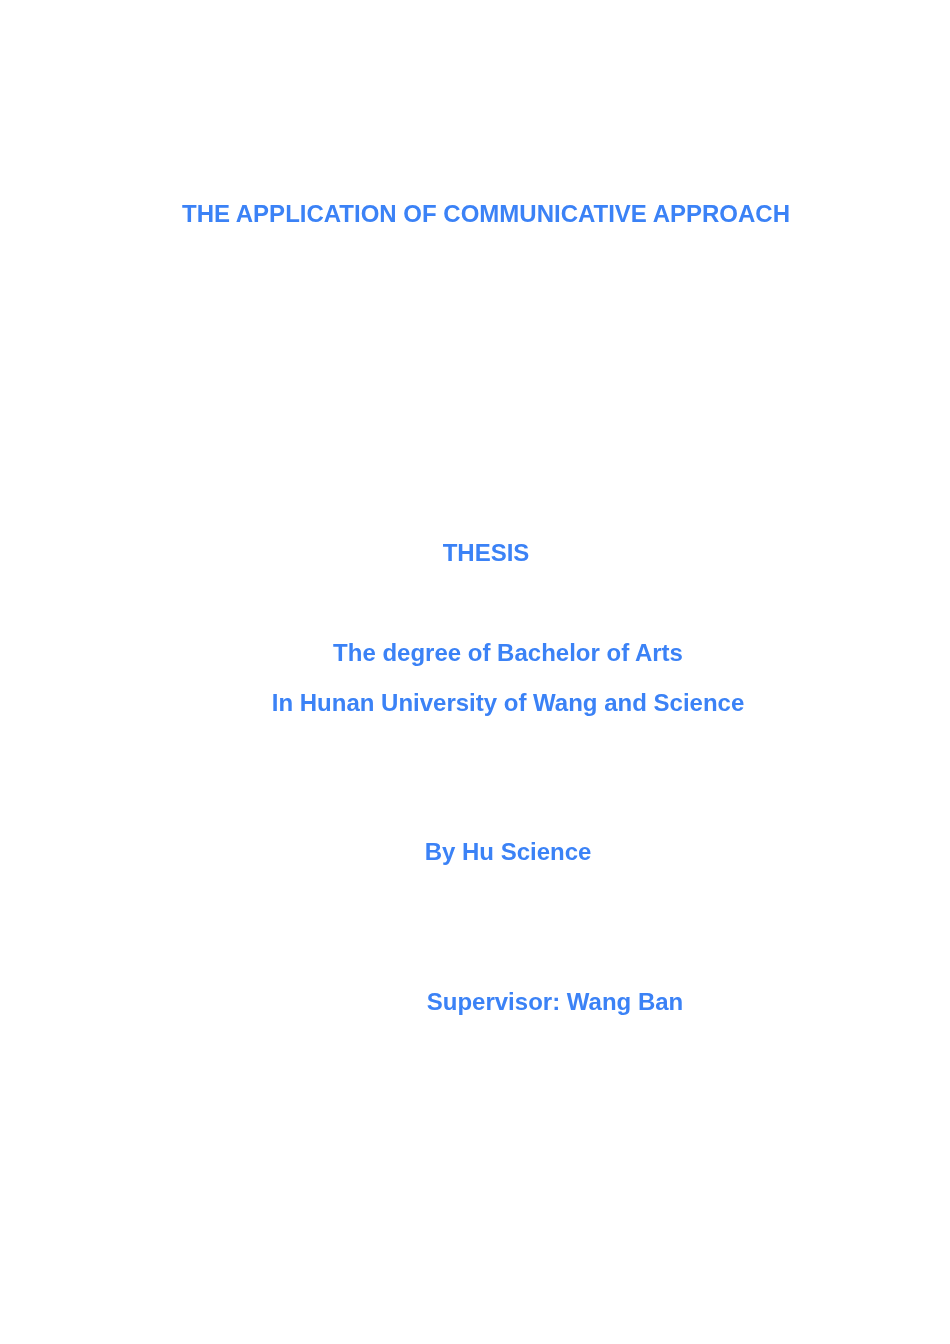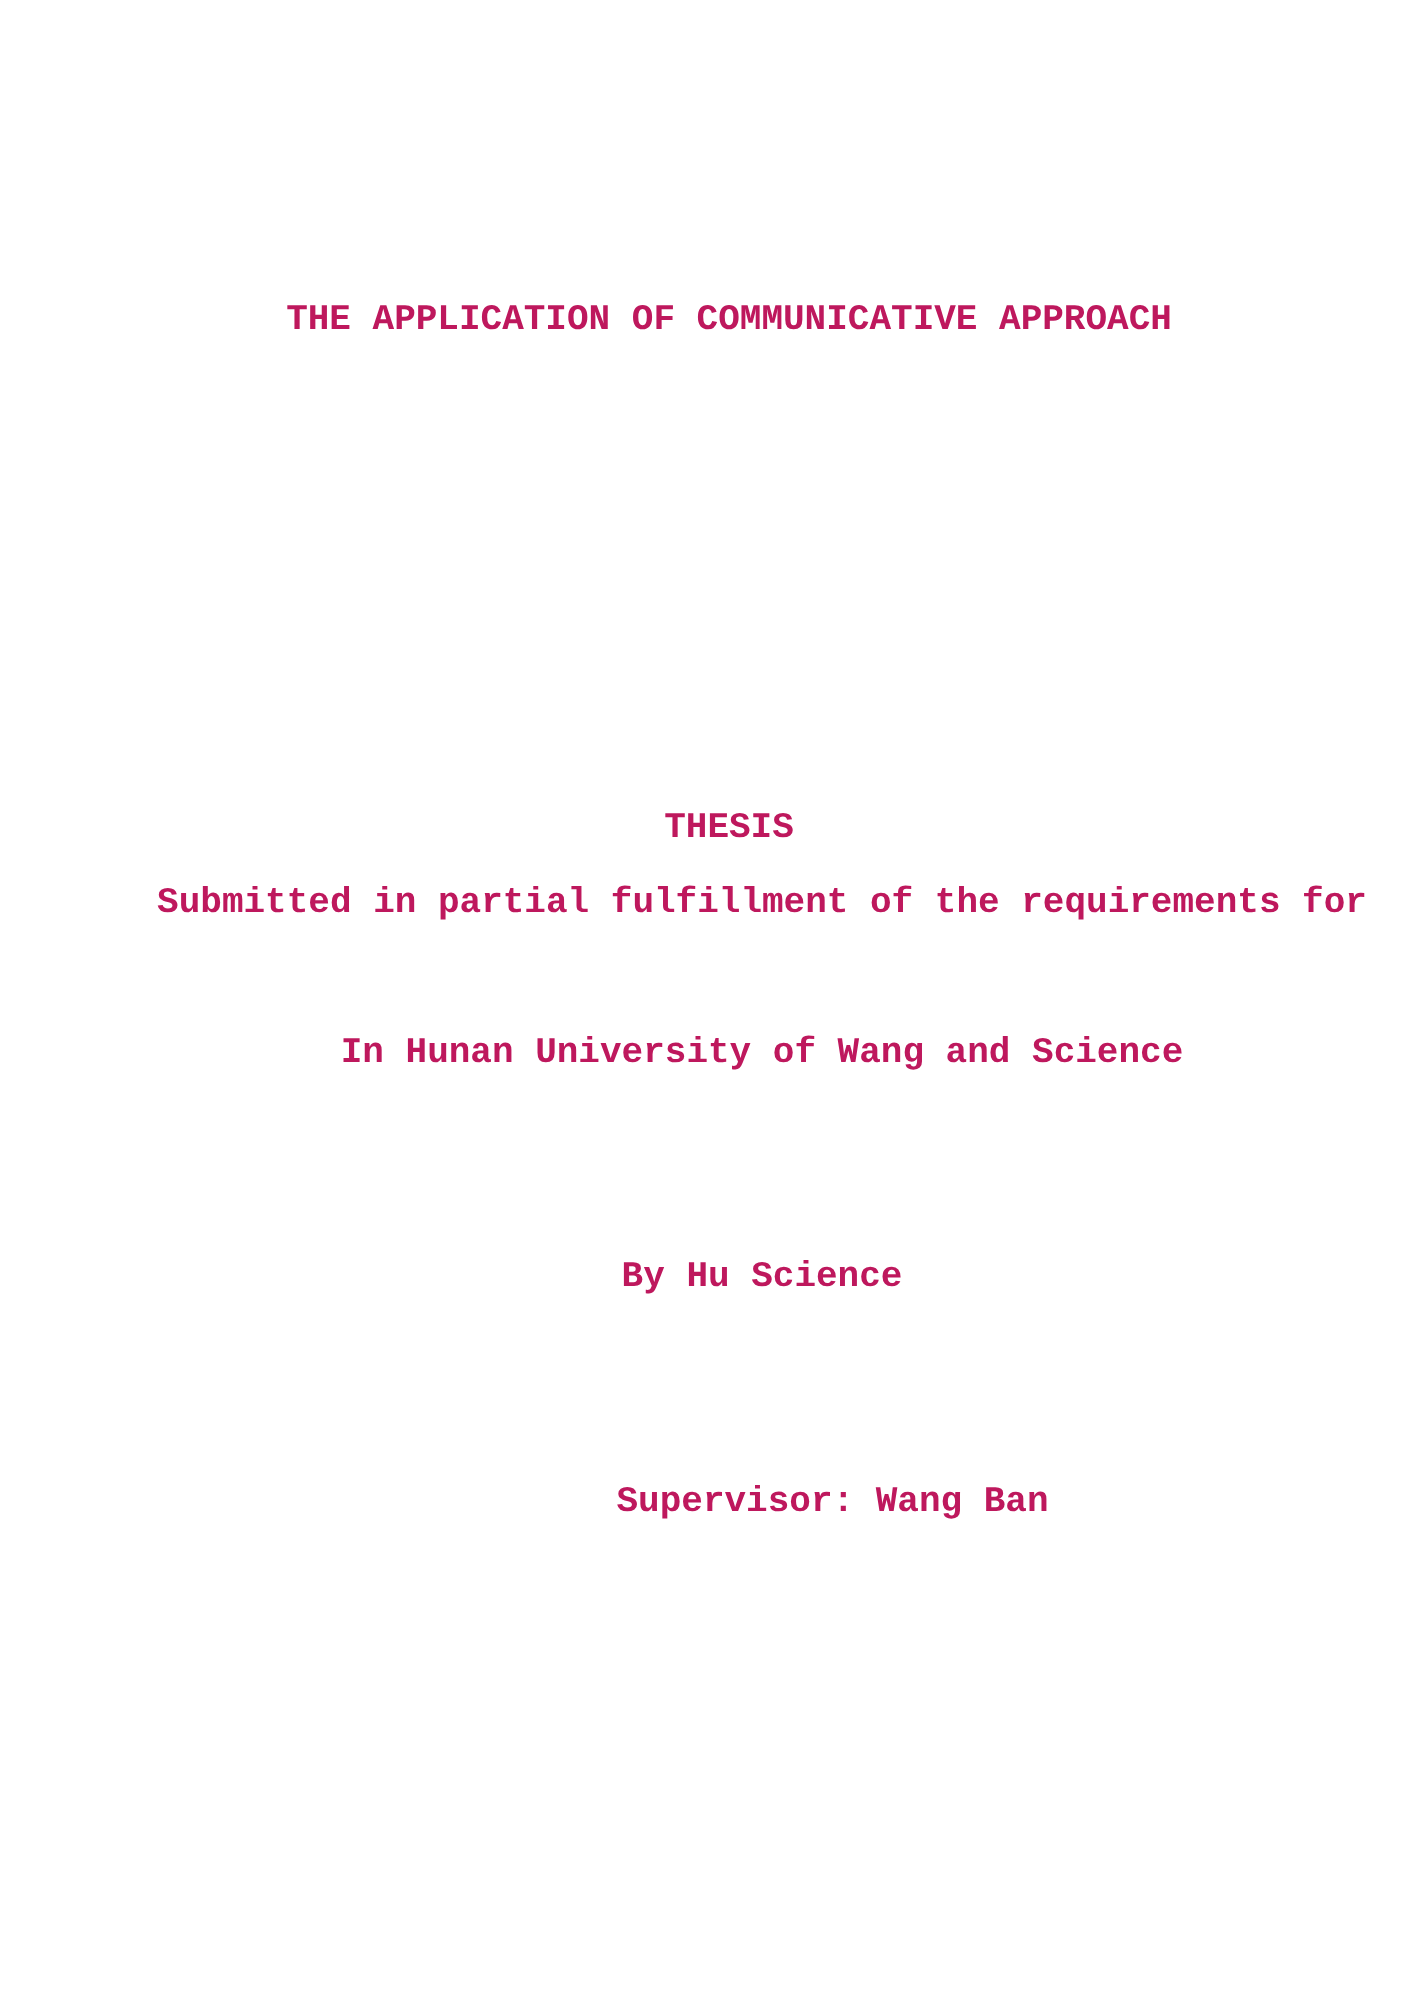--- a/index.html
+++ b/index.html
@@ -1,33 +1,33 @@
 <!DOCTYPE html>
 <html><head>
   <meta charset="utf-8">
   <style>
     html, body { margin: 0; padding: 0; background: #ffffff; }
     body { width: 950px; height: 1344px; position: relative; overflow: hidden; }
     .page { position: absolute; left: 0; top: 0; width: 950px; height: 1344px; background: #ffffff; }
     .line {
       position: absolute;
       white-space: nowrap;
-      font-family: Liberation Mono, monospace;
+      font-family: Liberation Sans, sans-serif;
       font-weight: bold;
-      color: #be185d;
+      color: #3b82f6;
       transform: translateX(-50%);
     }
     .title { font-size: 24px; }
     .body-line { font-size: 24px; }
   </style>
 </head>
 <body>
 
 <div class="page">
   <div class="line title" style="left:486px; top:200px;">THE APPLICATION OF COMMUNICATIVE APPROACH</div>
 
   <div class="line body-line" style="left:486px; top:539px;">THESIS</div>
-  <div class="line body-line" style="left:508px; top:589px;">Submitted in partial fulfillment of the requirements for</div>
+  <div class="line body-line" style="left:508px; top:639px;">The degree of Bachelor of Arts</div>
   <div class="line body-line" style="left:508px; top:689px;">In Hunan University of Wang and Science</div>
 
   <div class="line body-line" style="left:508px; top:838px;">By Hu Science</div>
   <div class="line body-line" style="left:528px; top:988px;margin-left:27px;">Supervisor: Wang Ban</div>
 </div>
 
 </body></html>

